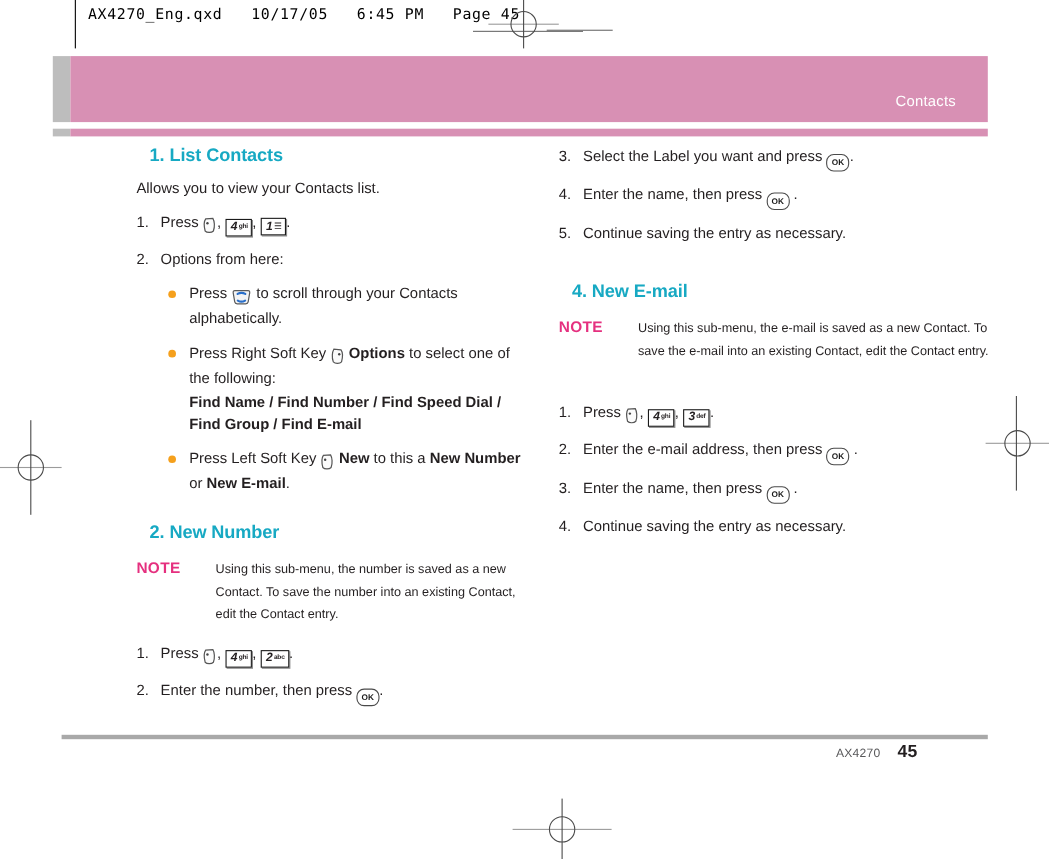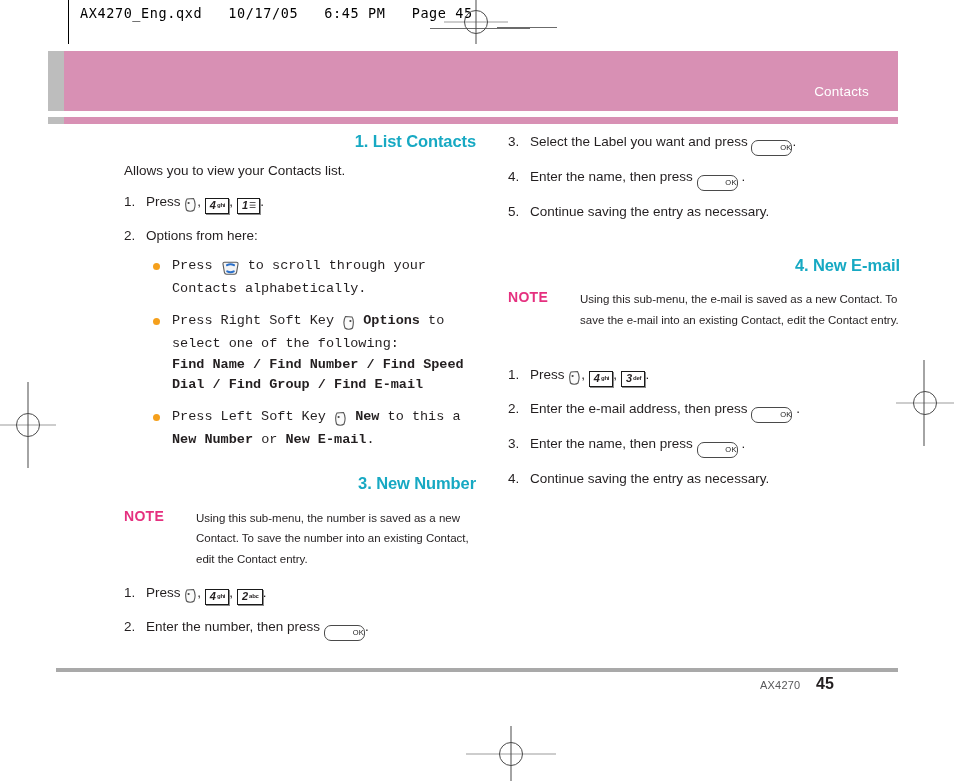--- a/index.html
+++ b/index.html
@@ -43,21 +43,21 @@
   .rule-thin-pink{position:absolute;left:64px;top:117px;width:834px;height:7px;background:#d890b4;}
   .rule-thin-gray{position:absolute;left:48px;top:117px;width:16px;height:7px;background:#bdbdbd;}
 
   
   .col{position:absolute;top:132px;}
   .col-left{left:124px;width:352px;}
   .col-right{left:508px;width:392px;}
 
   h2.section{
     color:#17a9c3;font-size:16.5px;font-weight:bold;margin:0 0 10px 12px;
-    letter-spacing:-0.1px;line-height:1.2;text-align:right;
+    letter-spacing:-0.1px;line-height:1.2;
   }
   .intro{font-size:13.5px;margin:0 0 12px 0;line-height:1.35;}
 
   ol.steps{list-style:none;margin:0;padding:0;}
   ol.steps > li{
     font-size:13.5px;line-height:1.45;margin-bottom:11px;
     padding-left:22px;position:relative;
   }
   ol.steps > li .num{position:absolute;left:0;top:0;}
 
@@ -97,22 +97,22 @@
     letter-spacing:0;
   }
   .keypad .kabc{
     font-size:6px;font-weight:bold;font-family:"Liberation Sans",sans-serif;
     vertical-align:2px;margin-left:1px;letter-spacing:-0.2px;
   }
   .keypad .ksym{font-size:8px;vertical-align:1px;margin-left:1px;}
   .okkey{
     display:inline-block;vertical-align:-4px;
     width:19px;height:14px;border:1.4px solid #4a4a4a;border-radius:7px;
-    background:#fff;text-align:right;
-    font-size:7.5px;font-weight:normal;line-height:13px;letter-spacing:0.2px;color:#1a1a1a;padding-left:20px;
+    background:#fff;text-align:center;
+    font-size:7.5px;font-weight:bold;line-height:13px;letter-spacing:0.2px;color:#1a1a1a;
   }
   svg.icn{vertical-align:-4px;}
 
   
   .footer-rule{position:absolute;left:56px;top:668px;width:842px;height:4px;background:#a9a9a9;}
   .footer-model{position:absolute;left:760px;top:679px;font-size:11px;color:#58585a;letter-spacing:0.2px;}
   .footer-page{position:absolute;left:816px;top:675px;font-size:16px;font-weight:bold;color:#231f20;}
 </style>
 </head>
 <body>
@@ -168,21 +168,21 @@
       </span><span>,</span>
       <span class="keypad"><span class="kdig">4</span><span class="kabc">ghi</span></span><span>,</span>
       <span class="keypad"><span class="kdig">1</span><span class="ksym">☰</span></span><span>.</span>
     </li>
     <li>
       <span class="num">2.</span>
       <span>Options from here:</span>
     </li>
   </ol>
 
-  <ul class="bullets" style="margin-left:26px;font-family:Liberation Mono, monospace;">
+  <ul class="bullets" style="margin-left:26px;">
     <li>
       <span class="dot"></span>
       <span>Press</span>
       <span class="key">
         <svg class="icn" width="19" height="16" viewBox="0 0 19 16">
             <path d="M3.5 2.2 L15.5 2.2 C16.6 2.2 17.2 3 17 4.2 L15.6 12.4 C15.4 13.6 14.6 14.2 13.4 14.2 L5.6 14.2 C4.4 14.2 3.6 13.6 3.4 12.4 L2 4.2 C1.8 3 2.4 2.2 3.5 2.2 Z" fill="#f4f4f4" stroke="#5a5a5a" stroke-width="1.1"></path>
             <path d="M6 5.2 C8 4 11 4 13 5.2" stroke="#2a6fc9" stroke-width="2" fill="none" stroke-linecap="round"></path>
             <path d="M6.2 11.3 C8.1 12.4 10.9 12.4 12.8 11.3" stroke="#2a6fc9" stroke-width="2" fill="none" stroke-linecap="round"></path>
           </svg>
       </span>
@@ -211,21 +211,21 @@
           </svg>
       </span>
       <b class="bd">New</b>
       <span>to this a</span>
       <b class="bd">New Number</b>
       <span>or</span>
       <b class="bd">New E-mail</b><span>.</span>
     </li>
   </ul>
 
-  <h2 class="section" style="margin-top:24px;">3. New Number</h2>
+  <h2 class="section" style="margin-top:24px;">2. New Number</h2>
 
   <div class="note">
     <span class="note-label">NOTE</span>
     <div class="note-body">Using this sub-menu, the number is saved as a new Contact. To save the number into an existing Contact, edit the Contact entry.</div>
   </div>
 
   <ol class="steps">
     <li>
       <span class="num">1.</span>
       <span>Press</span>

